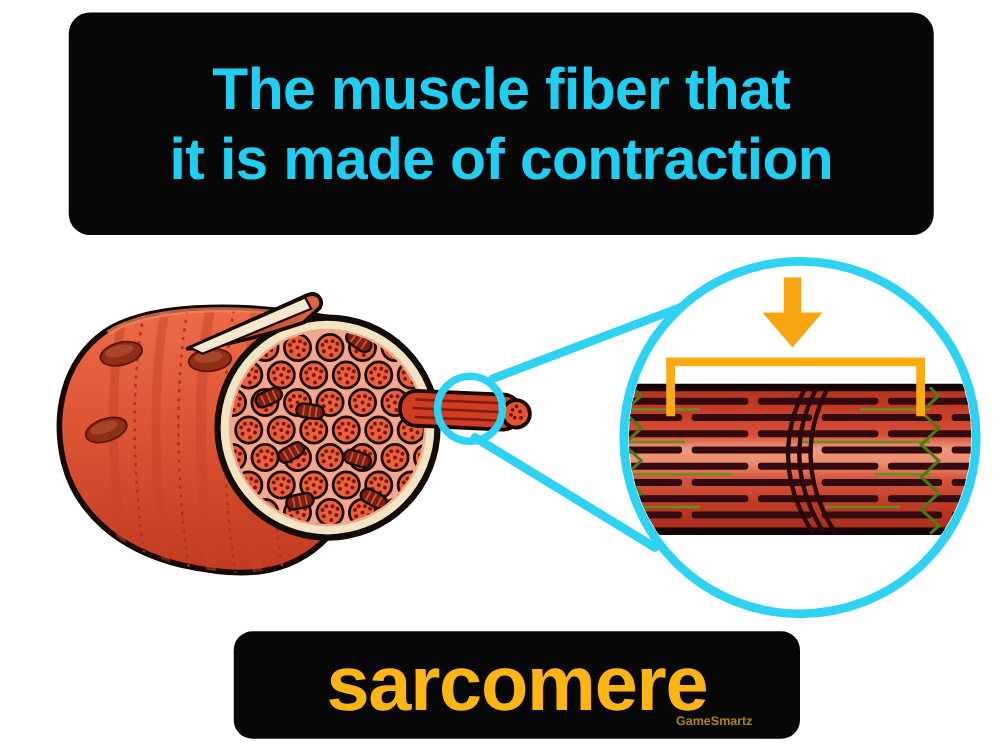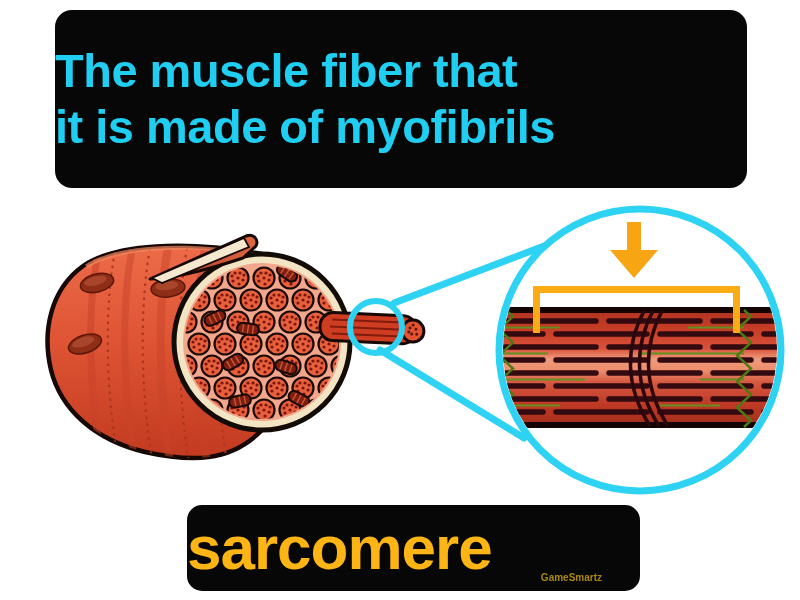--- a/index.html
+++ b/index.html
@@ -3,21 +3,21 @@
 <meta charset="utf-8">
 <style>
   html,body{margin:0;padding:0;}
   body{
     width:800px;height:600px;position:relative;overflow:hidden;
     background:#ffffff;
     font-family:"Liberation Sans",sans-serif;
   }
   .banner{
     position:absolute;background:#070707;
-    display:flex;flex-direction:column;justify-content:center;
+    display:flex;flex-direction:column;align-items:center;justify-content:center;
   }
   .banner-top{
     left:55px;top:10px;width:692px;height:178px;border-radius:17px;
   }
   .def-line{
     color:#1fcef1;font-size:47px;line-height:56px;font-weight:600;
     white-space:nowrap;letter-spacing:-0.5px;
   }
   .banner-bottom{
     left:187px;top:505px;width:453px;height:86px;border-radius:15px;
@@ -232,19 +232,19 @@
     <g fill="#F7A513">
       <rect x="627" y="222" width="14" height="31"></rect>
       <polygon points="610,250 658,250 634,278"></polygon>
     </g>
     <circle cx="640" cy="350" r="141" fill="none" stroke="#2ED3F4" stroke-width="7"></circle>
   </g>
 </svg>
 
 <div class="banner banner-top">
   <div class="def-line">The muscle fiber that</div>
-  <div class="def-line">it is made of myofibrils</div>
+  <div class="def-line">it is made of contraction</div>
 </div>
 
 <div class="banner banner-bottom">
   <div class="term">sarcomere</div>
   <div class="watermark">GameSmartz</div>
 </div>
 
 </body></html>

